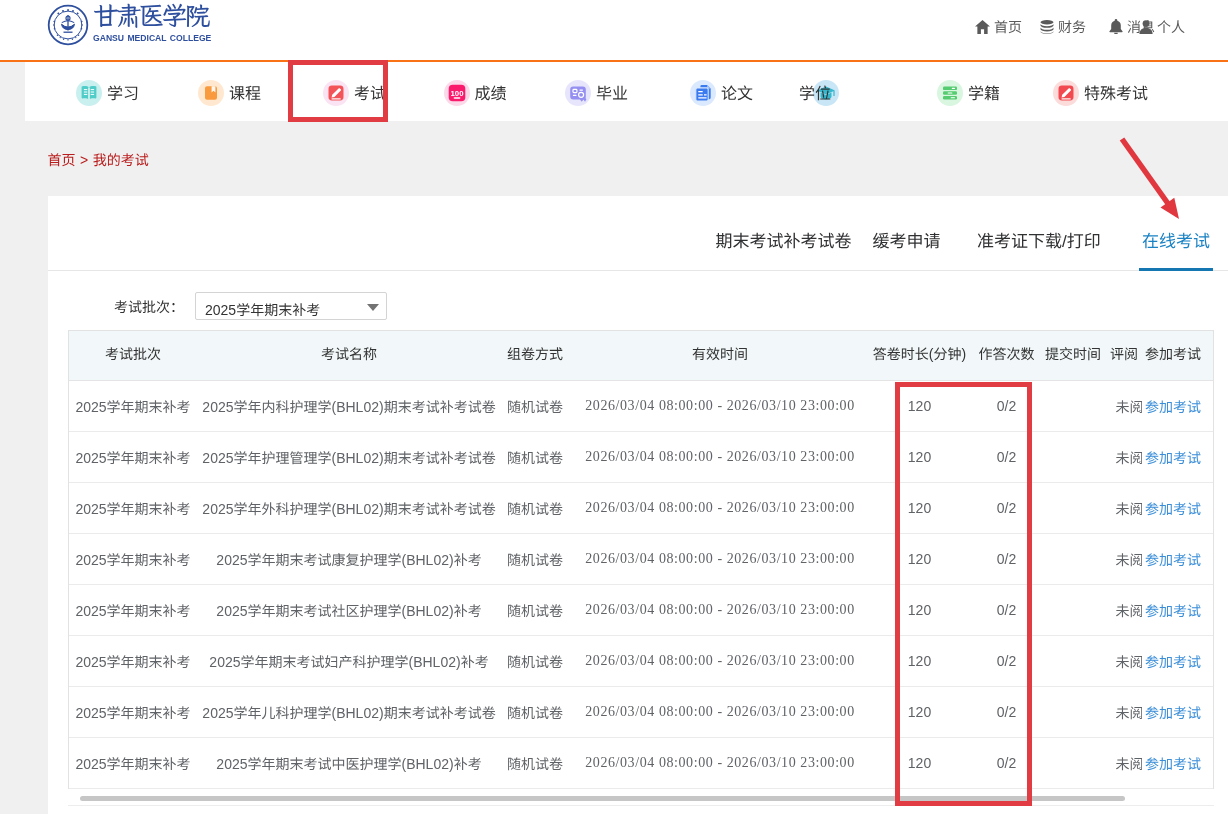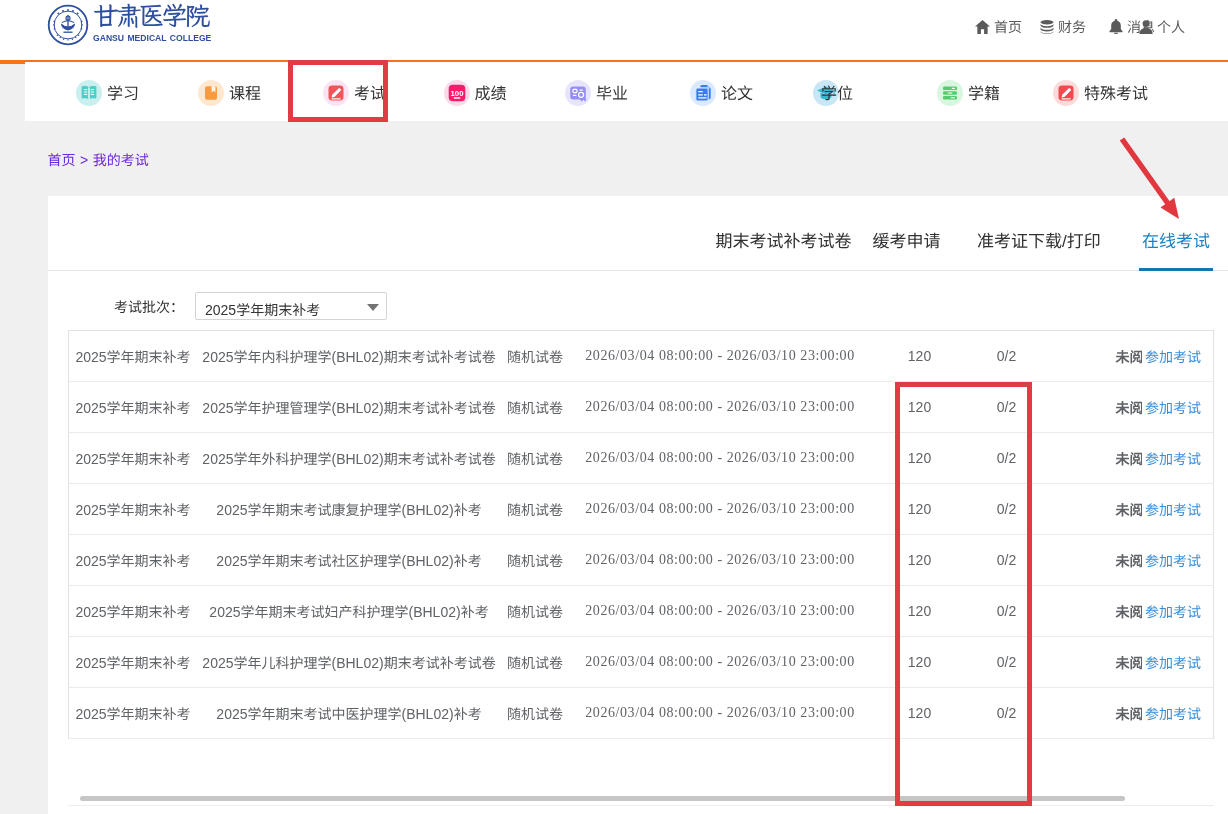--- a/index.html
+++ b/index.html
@@ -1,52 +1,52 @@
 <!DOCTYPE html>
 <html lang="zh-CN"><head>
 <meta charset="utf-8">
 <style>
   html,body{margin:0;padding:0;}
   body{width:1228px;height:814px;position:relative;overflow:hidden;background:#f0f0f0;
        font-family:"Liberation Sans",sans-serif;-webkit-font-smoothing:antialiased;}
   .abs{position:absolute;}
   
-  #header{left:0;top:0;width:1228px;height:60px;background:#fff;border-bottom:4px solid #f97316;}
+  #header{left:0;top:0;width:1228px;height:60px;background:#fff;border-bottom:2px solid #f97316;}
   .topitem{top:16px;height:16px;font-size:14px;color:#5a5a5a;white-space:nowrap;}
   .topitem svg{vertical-align:-2px;margin-right:4px;}
   
   #callig{left:93px;top:-2px;font-family:"LXGW WenKai TC","Noto Serif SC",serif;font-weight:700;
           font-size:26px;color:#2e4f9e;letter-spacing:-3.2px;white-space:nowrap;}
   #gansu{left:93px;top:33px;font-size:8.6px;font-weight:bold;color:#2e4f9e;letter-spacing:0px;word-spacing:1px;white-space:nowrap;}
   
   #nav{left:0;top:62px;width:1228px;height:59px;background:#fff;margin-left:25px;}
   .nicon{top:18px;width:26px;height:26px;}
   .ntext{top:22.5px;font-size:16px;color:#333;line-height:17px;white-space:nowrap;}
   
   .redbox{border:5px solid #e13c43;box-sizing:border-box;}
   
-  #crumb{left:47.5px;top:149px;font-size:14px;color:#6d28d9;}
+  #crumb{left:47.5px;top:149px;font-size:14px;color:#b91c1c;}
   
   #card{left:47.5px;top:196px;width:1180.5px;height:618px;background:#fff;}
   
   .tab{top:233px;font-size:17px;color:#303133;line-height:17px;white-space:nowrap;}
   .tab.active{color:#1b82c4;}
   #tabline{left:1139px;top:267.5px;width:74px;height:3.5px;background:#1577b2;}
   #tabdiv{left:47.5px;top:270px;width:1180.5px;height:1px;background:#e6e6e6;}
   
   #flabel{left:114px;top:295.5px;font-size:14px;color:#333;}
   #fsel{left:195px;top:292px;width:192px;height:28px;border:1px solid #d4d4d4;border-radius:2px;background:#fff;box-sizing:border-box;}
   #fsel .t{position:absolute;left:9px;top:6px;font-size:14px;color:#333;}
   #fsel .c{position:absolute;left:171px;top:11px;width:0;height:0;border-left:6px solid transparent;border-right:6px solid transparent;border-top:7px solid #737373;}
   
   #tblwrap{left:68px;top:330px;width:1146px;border:1px solid #e2e2e2;border-bottom:none;box-sizing:border-box;}
   table{border-collapse:collapse;table-layout:fixed;width:1144px;}
   th{height:44px;background:#f2f8f9;font-size:14px;font-weight:normal;color:#333;text-align:center;padding:0 0 5px 0;border-bottom:1px solid #e4e4e4;white-space:nowrap;}
   td{height:50px;font-size:14px;color:#5f6266;text-align:center;padding:0;border-bottom:1px solid #ebebeb;white-space:nowrap;overflow:hidden;}
-  td.py{text-align:left;padding-left:15.5px;font-weight:bold;}
+  td.py{text-align:left;padding-left:15.5px;}
   a.join{color:#3a8ed8;text-decoration:none;}
   th:last-child,td:last-child{padding-right:9px;}
   .date{letter-spacing:0.58px;font-family:Liberation Serif, serif;}
   
   #sthumb{left:80px;top:795.5px;width:1045px;height:5px;background:#c6c6c6;border-radius:2.5px;}
   #sline{left:68px;top:804.5px;width:1146px;height:1px;background:#ededed;}
 </style>
 </head>
 <body>
 <div id="header" class="abs">
@@ -162,21 +162,21 @@
     <path d="M8.3 11.6 h4.4 M8.3 14.8 h4.4 M14 14.8 h2.6 M8.3 17.9 h8.3" stroke="#fff" stroke-width="1.3"></path>
   </svg>
   <div class="abs ntext" style="left:696px">论文</div>
 
   <svg class="abs nicon" style="left:788px" viewBox="0 0 26 26">
     <circle cx="13" cy="13" r="13" fill="#c9e6f6"></circle>
     <path d="M13 6.5 L22 10.5 L13 14.5 L4 10.5 Z" fill="#35b7cd"></path>
     <path d="M7.5 12.5 v4 c0 1.6 2.5 2.9 5.5 2.9 s5.5 -1.3 5.5 -2.9 v-4 L13 15 Z" fill="#35b7cd"></path>
     <path d="M21 11 v5" stroke="#35b7cd" stroke-width="1.2"></path>
   </svg>
-  <div class="abs ntext" style="left:796px">学位</div>
+  <div class="abs ntext" style="left:774px">学位</div>
 
   <svg class="abs nicon" style="left:912px" viewBox="0 0 26 26">
     <circle cx="13" cy="13" r="13" fill="#d9f6e0"></circle>
     <rect x="6" y="6.5" width="14" height="3.6" rx="1.2" fill="#55cc70"></rect>
     <rect x="6" y="11.2" width="14" height="3.6" rx="1.2" fill="#55cc70"></rect>
     <rect x="6" y="15.9" width="14" height="3.6" rx="1.2" fill="#55cc70"></rect>
     <rect x="14.8" y="7.8" width="3.2" height="1.1" rx="0.5" fill="#fff"></rect>
     <rect x="10.6" y="12.5" width="4.8" height="1.1" rx="0.5" fill="#fff"></rect>
     <rect x="13.6" y="17.2" width="4.4" height="1.1" rx="0.5" fill="#fff"></rect>
   </svg>
@@ -217,20 +217,31 @@
         <col style="width:304px">
         <col style="width:68px">
         <col style="width:302px">
   <col style="width:97px">
         <col style="width:77px">
         <col style="width:55px">
         <col style="width:42px">
         <col style="width:71px">
 </colgroup>
 <tbody>
+        <tr>
+  <th>考试批次</th>
+          <th>考试名称</th>
+          <th>组卷方式</th>
+          <th>有效时间</th>
+  <th>答卷时长(分钟)</th>
+          <th>作答次数</th>
+          <th>提交时间</th>
+          <th style="padding-left:6px">评阅</th>
+          <th>参加考试</th>
+</tr>
 <tr>
   <td>2025学年期末补考</td>
           <td>2025学年内科护理学(BHL02)期末考试补考试卷</td>
           <td>随机试卷</td>
   <td class="date">2026/03/04 08:00:00 - 2026/03/10 23:00:00</td>
   <td>120</td>
           <td>0/2</td>
           <td></td>
           <td class="py">未阅</td>
           <td><a class="join">参加考试</a></td>

